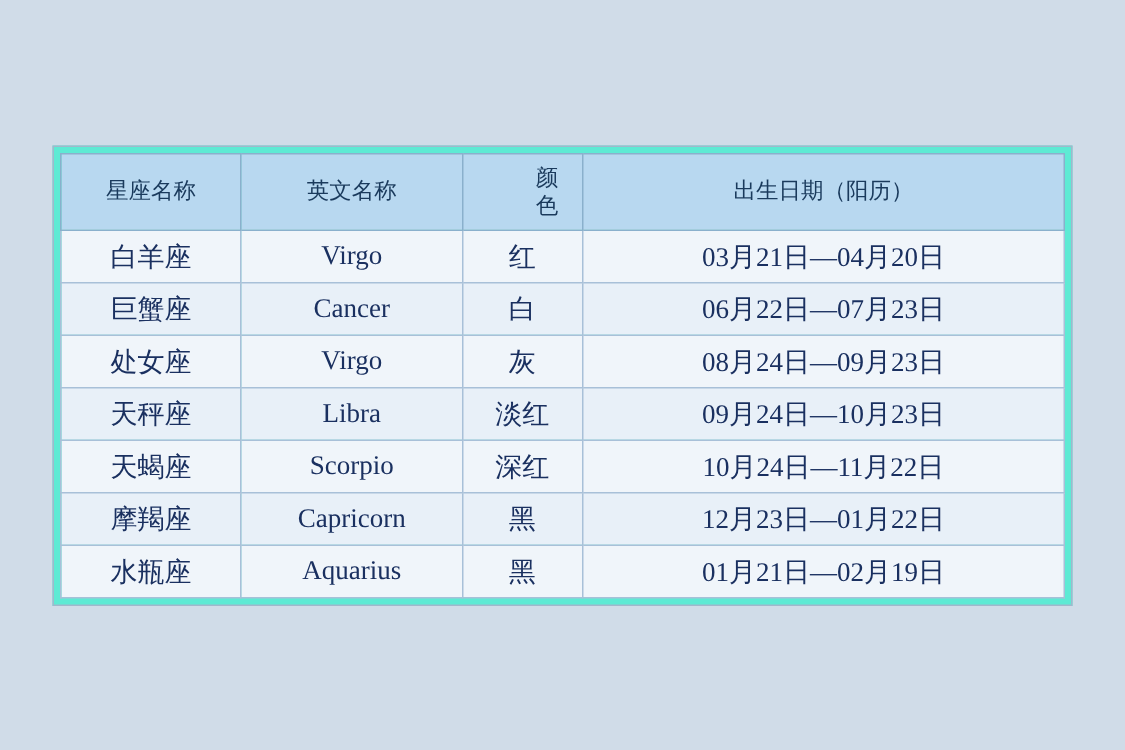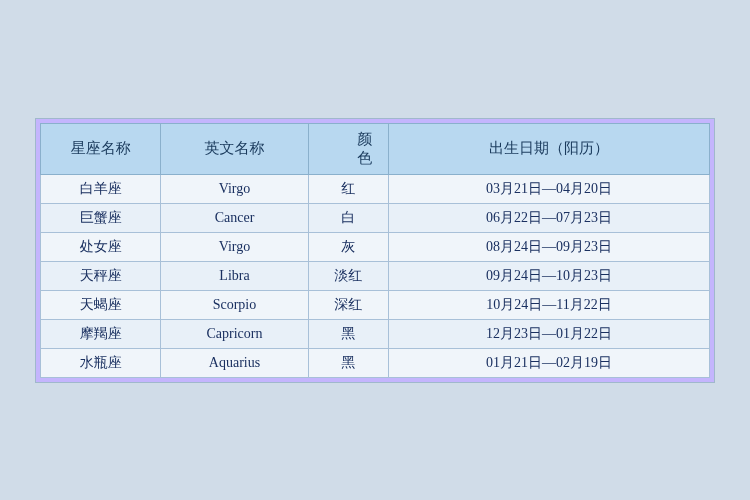--- a/index.html
+++ b/index.html
@@ -12,21 +12,21 @@
       width: 750px;
       height: 500px;
       background-color: #d0dce8;
       display: flex;
       align-items: center;
       justify-content: center;
       font-family: "SimSun", "宋体", serif;
     }
 
     .table-container {
-      background-color: #c4b5fd;
+      background-color: #5eead4;
       border: 1px solid #a0b8cc;
       padding: 4px;
       width: 680px;
     }
 
     table {
       width: 100%;
       border-collapse: collapse;
       font-size: 15px;
     }
@@ -40,21 +40,21 @@
       color: #1a3a5c;
       font-size: 15px;
     }
 
     tbody tr td {
       border: 1px solid #a8c0d8;
       padding: 5px 10px;
       text-align: center;
       color: #1a3060;
       background-color: #f0f5fa;
-      font-size: 14px;
+      font-size: 18px;
     }
 
     tbody tr:nth-child(even) td {
       background-color: #e8f0f8;
     }
 
     .col-chinese { width: 18%; }
     .col-english { width: 22%; }
     .col-color { width: 12%; padding-left: 43px; }
     .col-date { width: 48%; }

